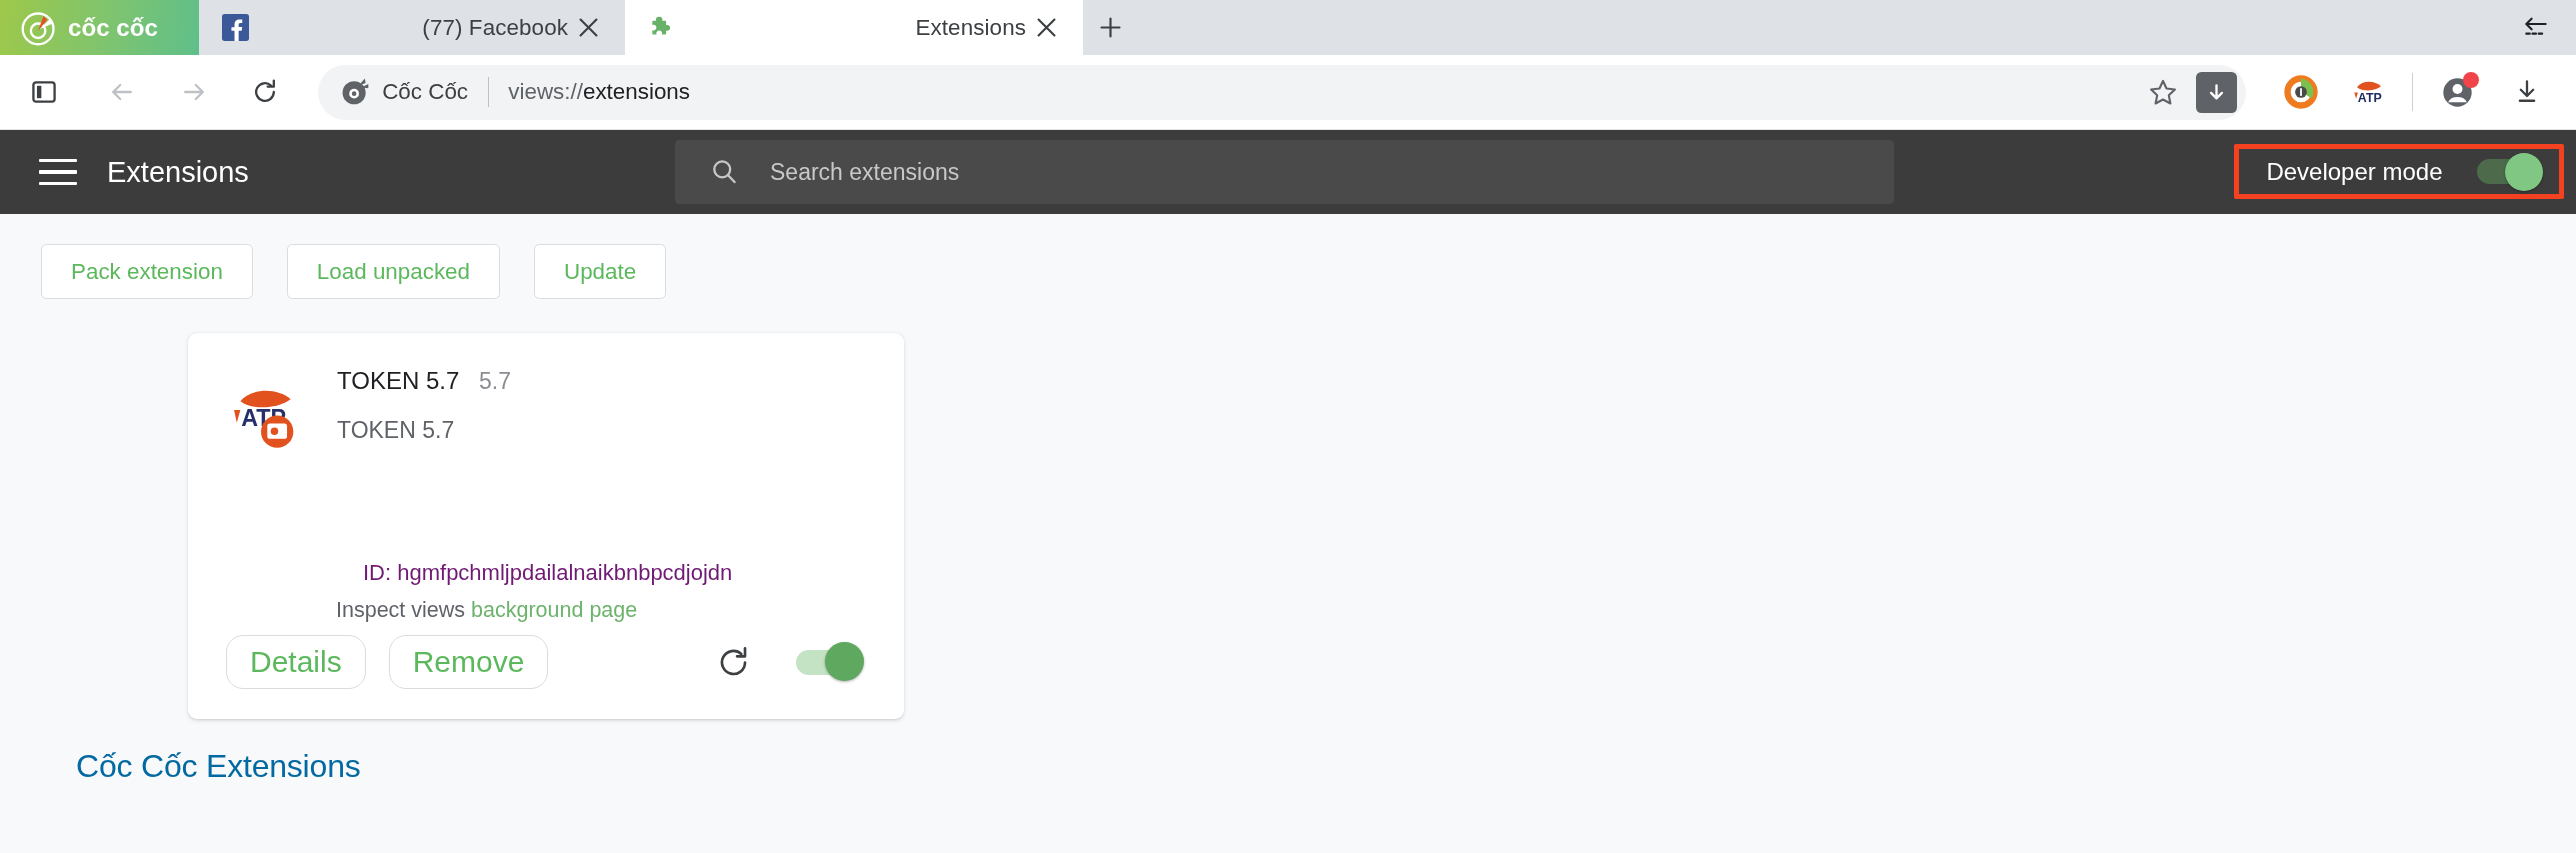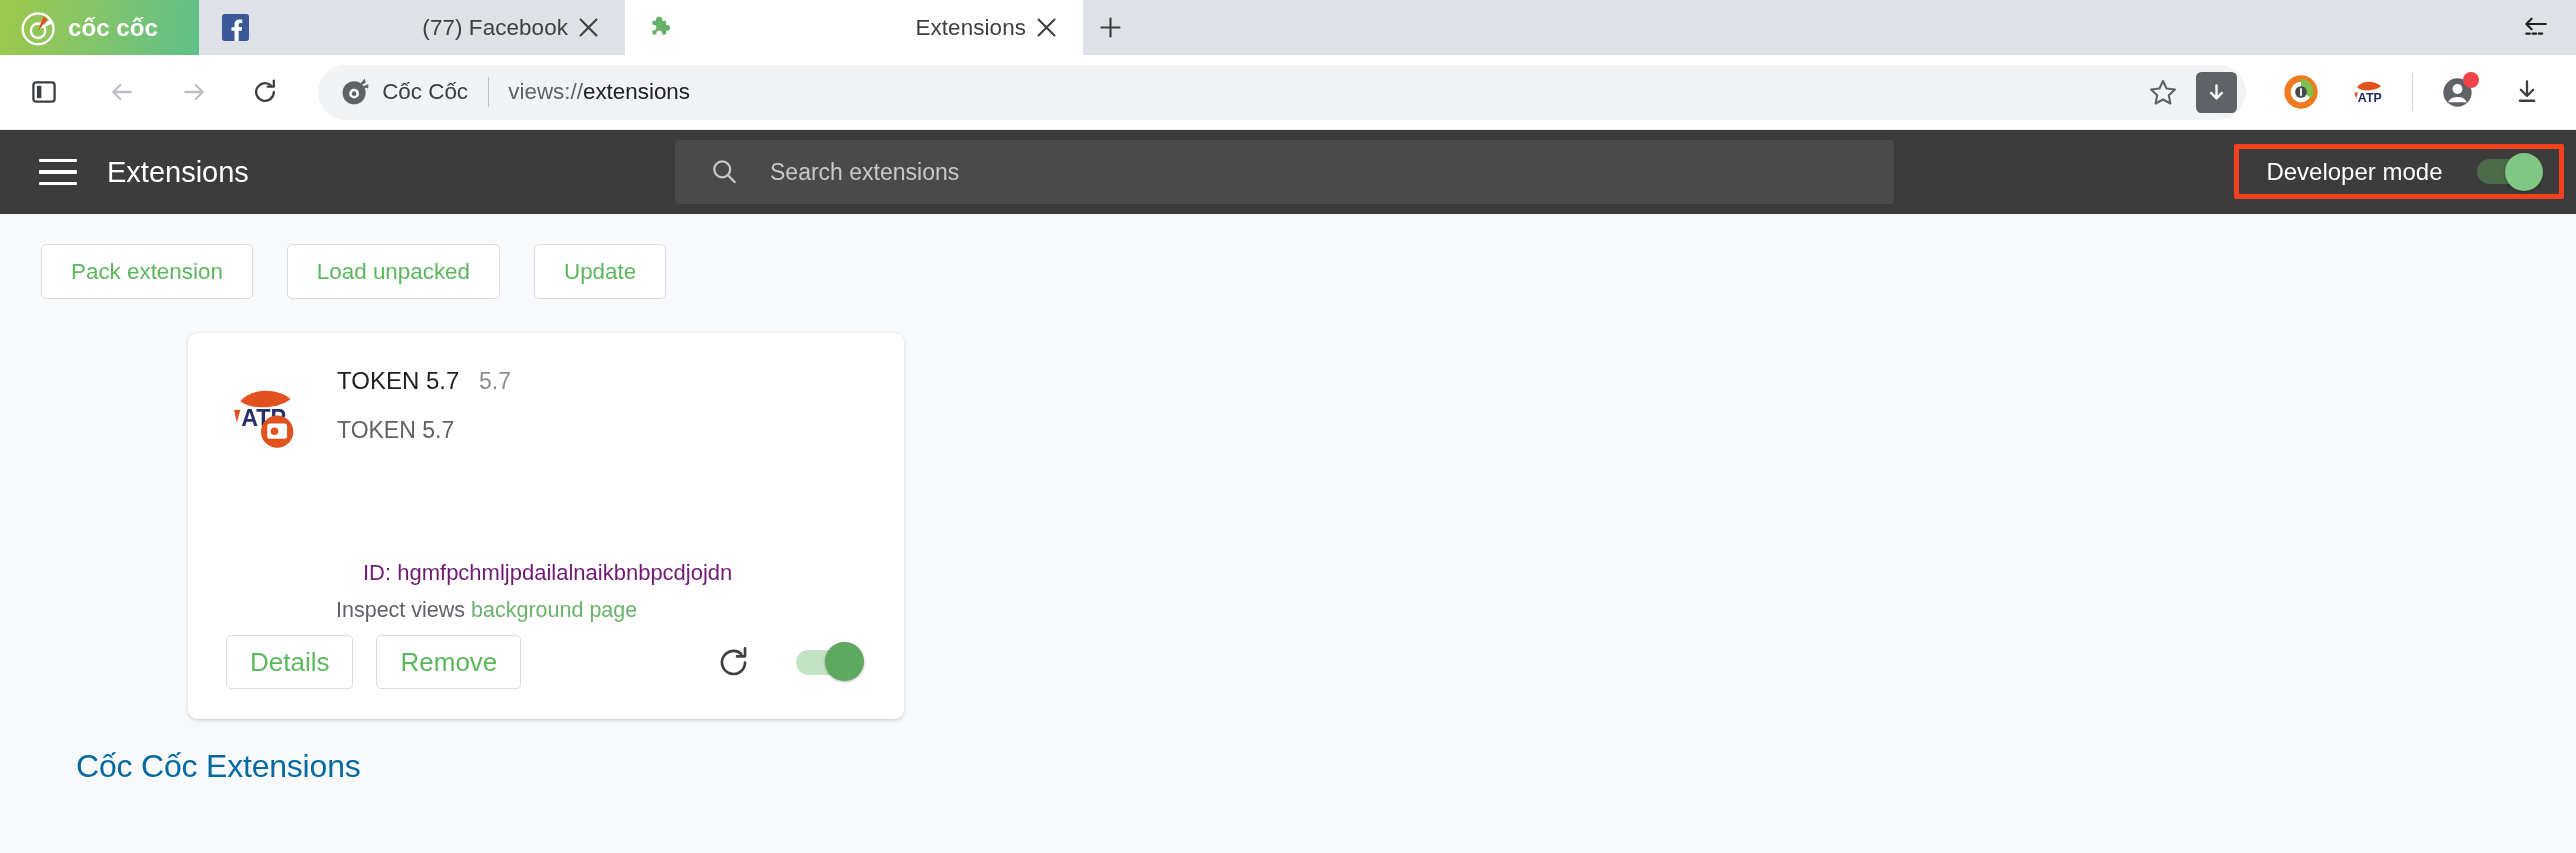--- a/index.html
+++ b/index.html
@@ -287,23 +287,23 @@
   .card-footer {
     position: absolute;
     left: 38px; right: 38px; bottom: 30px;
     display: flex;
     align-items: center;
   }
   .fbtn {
     height: 54px;
     border: 0.9px solid #dadce0;
     background: #ffffff;
-    border-radius: 5px;
+    border-radius: 17px;
     color: #5cb85c;
-    font-size: 26px;
+    font-size: 30px;
     font-family: "Liberation Sans", sans-serif;
     padding: 0 23px;
     display: flex; align-items: center; justify-content: center;
     margin-right: 23px;
   }
   .footer-spacer { flex: 1 1 auto; }
   .reload-icon { width: 39px; height: 39px; margin-right: 43px; flex:0 0 auto; }
   .toggle-card {
     position: relative;
     width: 59px; height: 25px;

